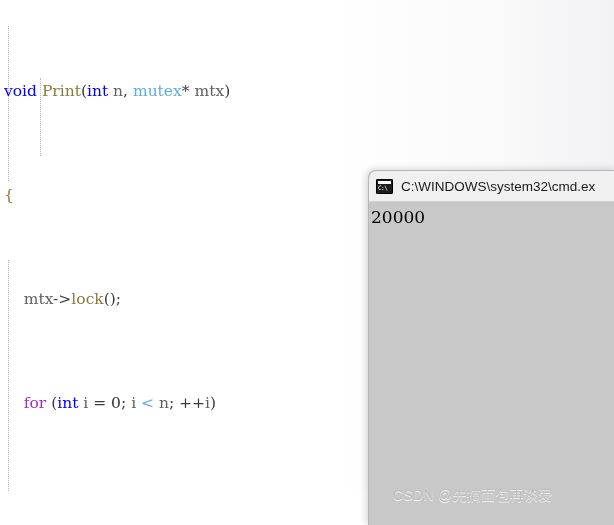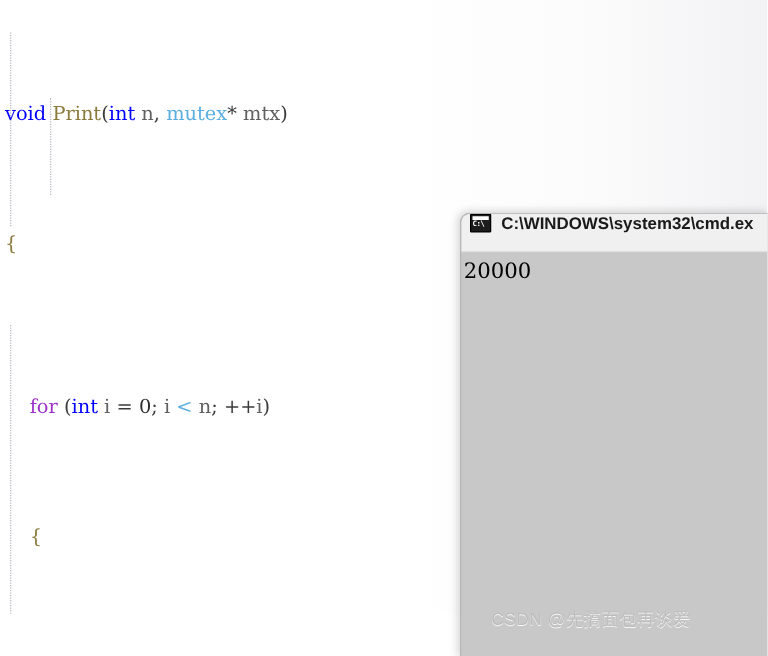--- a/index.html
+++ b/index.html
@@ -76,24 +76,23 @@
     border-top-left-radius: 8px;
     box-shadow: -3px 0 7px rgba(0,0,0,0.10), 0 -2px 7px rgba(0,0,0,0.07);
     overflow: hidden;
   }
   #console-titlebar {
     height: 31px;
     background: #f0f0f0;
     border-top-left-radius: 7px;
     border-bottom: 1px solid #d2d2d2;
     display: flex;
-    align-items: flex-start;
+    align-items: center;
     padding-left: 7px;
     box-sizing: border-box;
-    font-weight: bold;
   }
   #cmd-icon {
     width: 17px;
     height: 15px;
     flex: 0 0 auto;
     background: #1c1c1c;
     border: 1px solid #000;
     box-sizing: border-box;
     position: relative;
     margin-right: 8px;
@@ -163,20 +162,21 @@
   <div class="guide" id="g1"></div>
   <div class="guide" id="g2"></div>
   <div class="guide" id="g3"></div>
 
   <div id="code">
 
     <div class="ln"><span class="kw">void</span><span class="op"> </span><span class="fn">Print</span><span class="op">(</span><span class="kw">int</span><span class="op"> </span><span class="id">n</span><span class="op">, </span><span class="type">mutex</span><span class="op">* </span><span class="id">mtx</span><span class="op">)</span></div>
 
     <div class="ln"><span class="br">{</span></div>
 
+    <div class="ln"><span class="id">    mtx</span><span class="op">-&gt;</span><span class="fn">lock</span><span class="op">();</span></div>
 
     <div class="ln"><span class="op">    </span><span class="kw2">for</span><span class="op"> (</span><span class="kw">int</span><span class="op"> </span><span class="id">i</span><span class="op"> = </span><span class="num">0</span><span class="op">; </span><span class="id">i</span><span class="op"> </span><span class="cmp">&lt;</span><span class="op"> </span><span class="id">n</span><span class="op">; ++</span><span class="id">i</span><span class="op">)</span></div>
 
     <div class="ln"><span class="br">    {</span></div>
 
     
 
     
 
     

